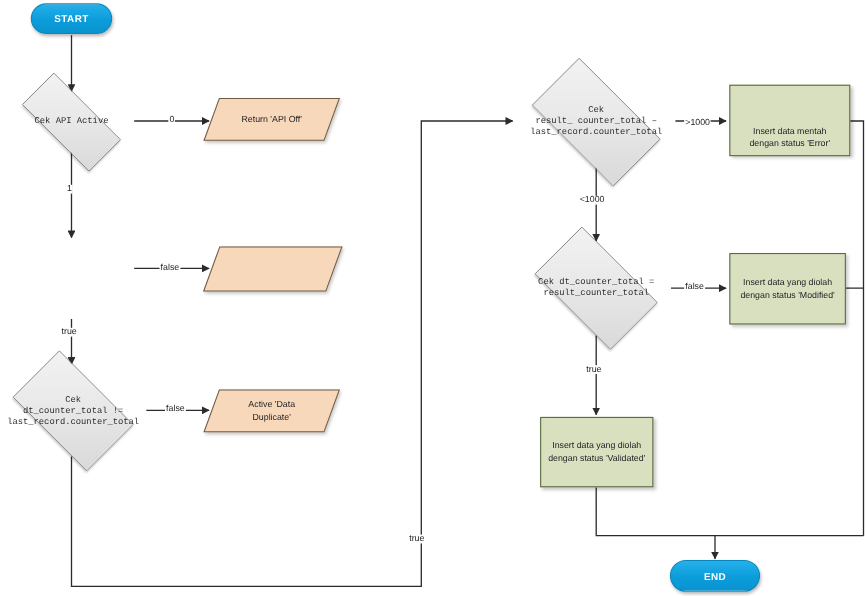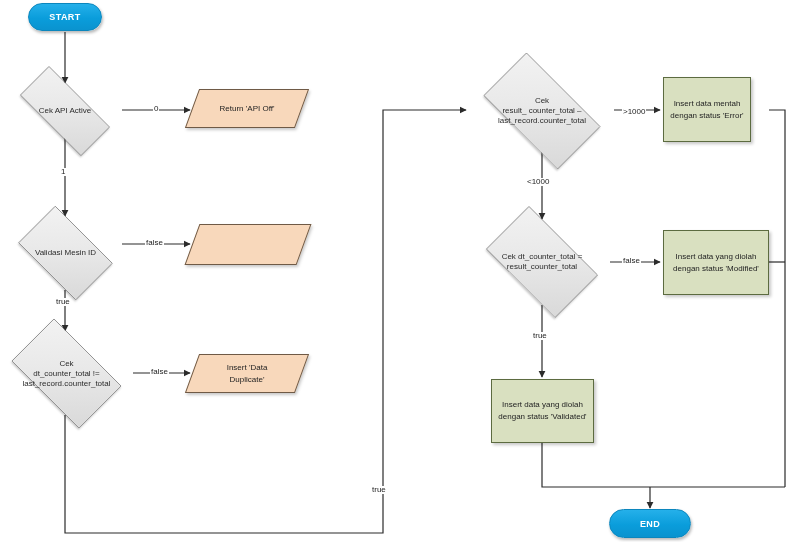--- a/index.html
+++ b/index.html
@@ -62,20 +62,21 @@
     box-sizing: border-box;
     transform: rotate(45deg) scale(0.7071);
     transform-origin: center center;
     box-shadow: 1px 2px 3px rgba(0,0,0,0.22);
   }
   .decision .dtext {
     position: relative;
     z-index: 2;
     padding: 0 4px;
     white-space: pre-line;
+    font-family: Liberation Mono, monospace;
   }
   
   .process {
     background: #d9e0c0;
     border: 1px solid #5c6b40;
     color: #232323;
     font-size: 8px;
     line-height: 1.45;
     padding: 4px 6px;
     box-shadow: 2px 2px 3px rgba(0,0,0,0.22);
@@ -178,50 +179,46 @@
 
   <div class="node terminator" style="left:28px; top:3px; width:74px; height:28px;">
     <span>START</span>
   </div>
 
   <div class="node io" style="left:192px; top:89px; width:110px; height:39px;">
     <span class="para"></span>
     <span class="iotext">Return 'API Off'</span>
   </div>
 
-  <div class="node decision" style="left:8px; top:216px; width:115px; height:74px;">
-    <span class="dia"></span>
-    <span class="dtext">Validasi Mesin ID</span>
-  </div>
 
   <div class="node io" style="left:192px; top:224px; width:112px; height:41px;">
     <span class="para"></span>
   </div>
 
   <div class="node decision" style="left:-1px; top:331px; width:135px; height:85px;">
     <span class="dia"></span>
     <span class="dtext">Cek
 dt_counter_total !=
 last_record.counter_total</span>
   </div>
 
   <div class="node io" style="left:192px; top:354px; width:110px; height:39px;">
     <span class="para"></span>
-    <span class="iotext">Insert 'Data
+    <span class="iotext">Active 'Data
 Duplicate'</span>
   </div>
 
   <div class="node decision" style="left:468px; top:68px; width:148px; height:86px;">
     <span class="dia"></span>
     <span class="dtext">Cek
 result_ counter_total –
 last_record.counter_total</span>
   </div>
 
-  <div class="node process" style="left:663px; top:77px; width:88px; height:65px;">
+  <div class="node process" style="left:663px; top:77px; width:110px; height:65px;align-items:flex-end;">
     <span style="white-space:pre-line;">Insert data mentah
 dengan status 'Error'</span>
   </div>
 
   <div class="node decision" style="left:473px; top:219px; width:138px; height:86px;">
     <span class="dia"></span>
     <span class="dtext">Cek dt_counter_total =
 result_counter_total</span>
   </div>
 

